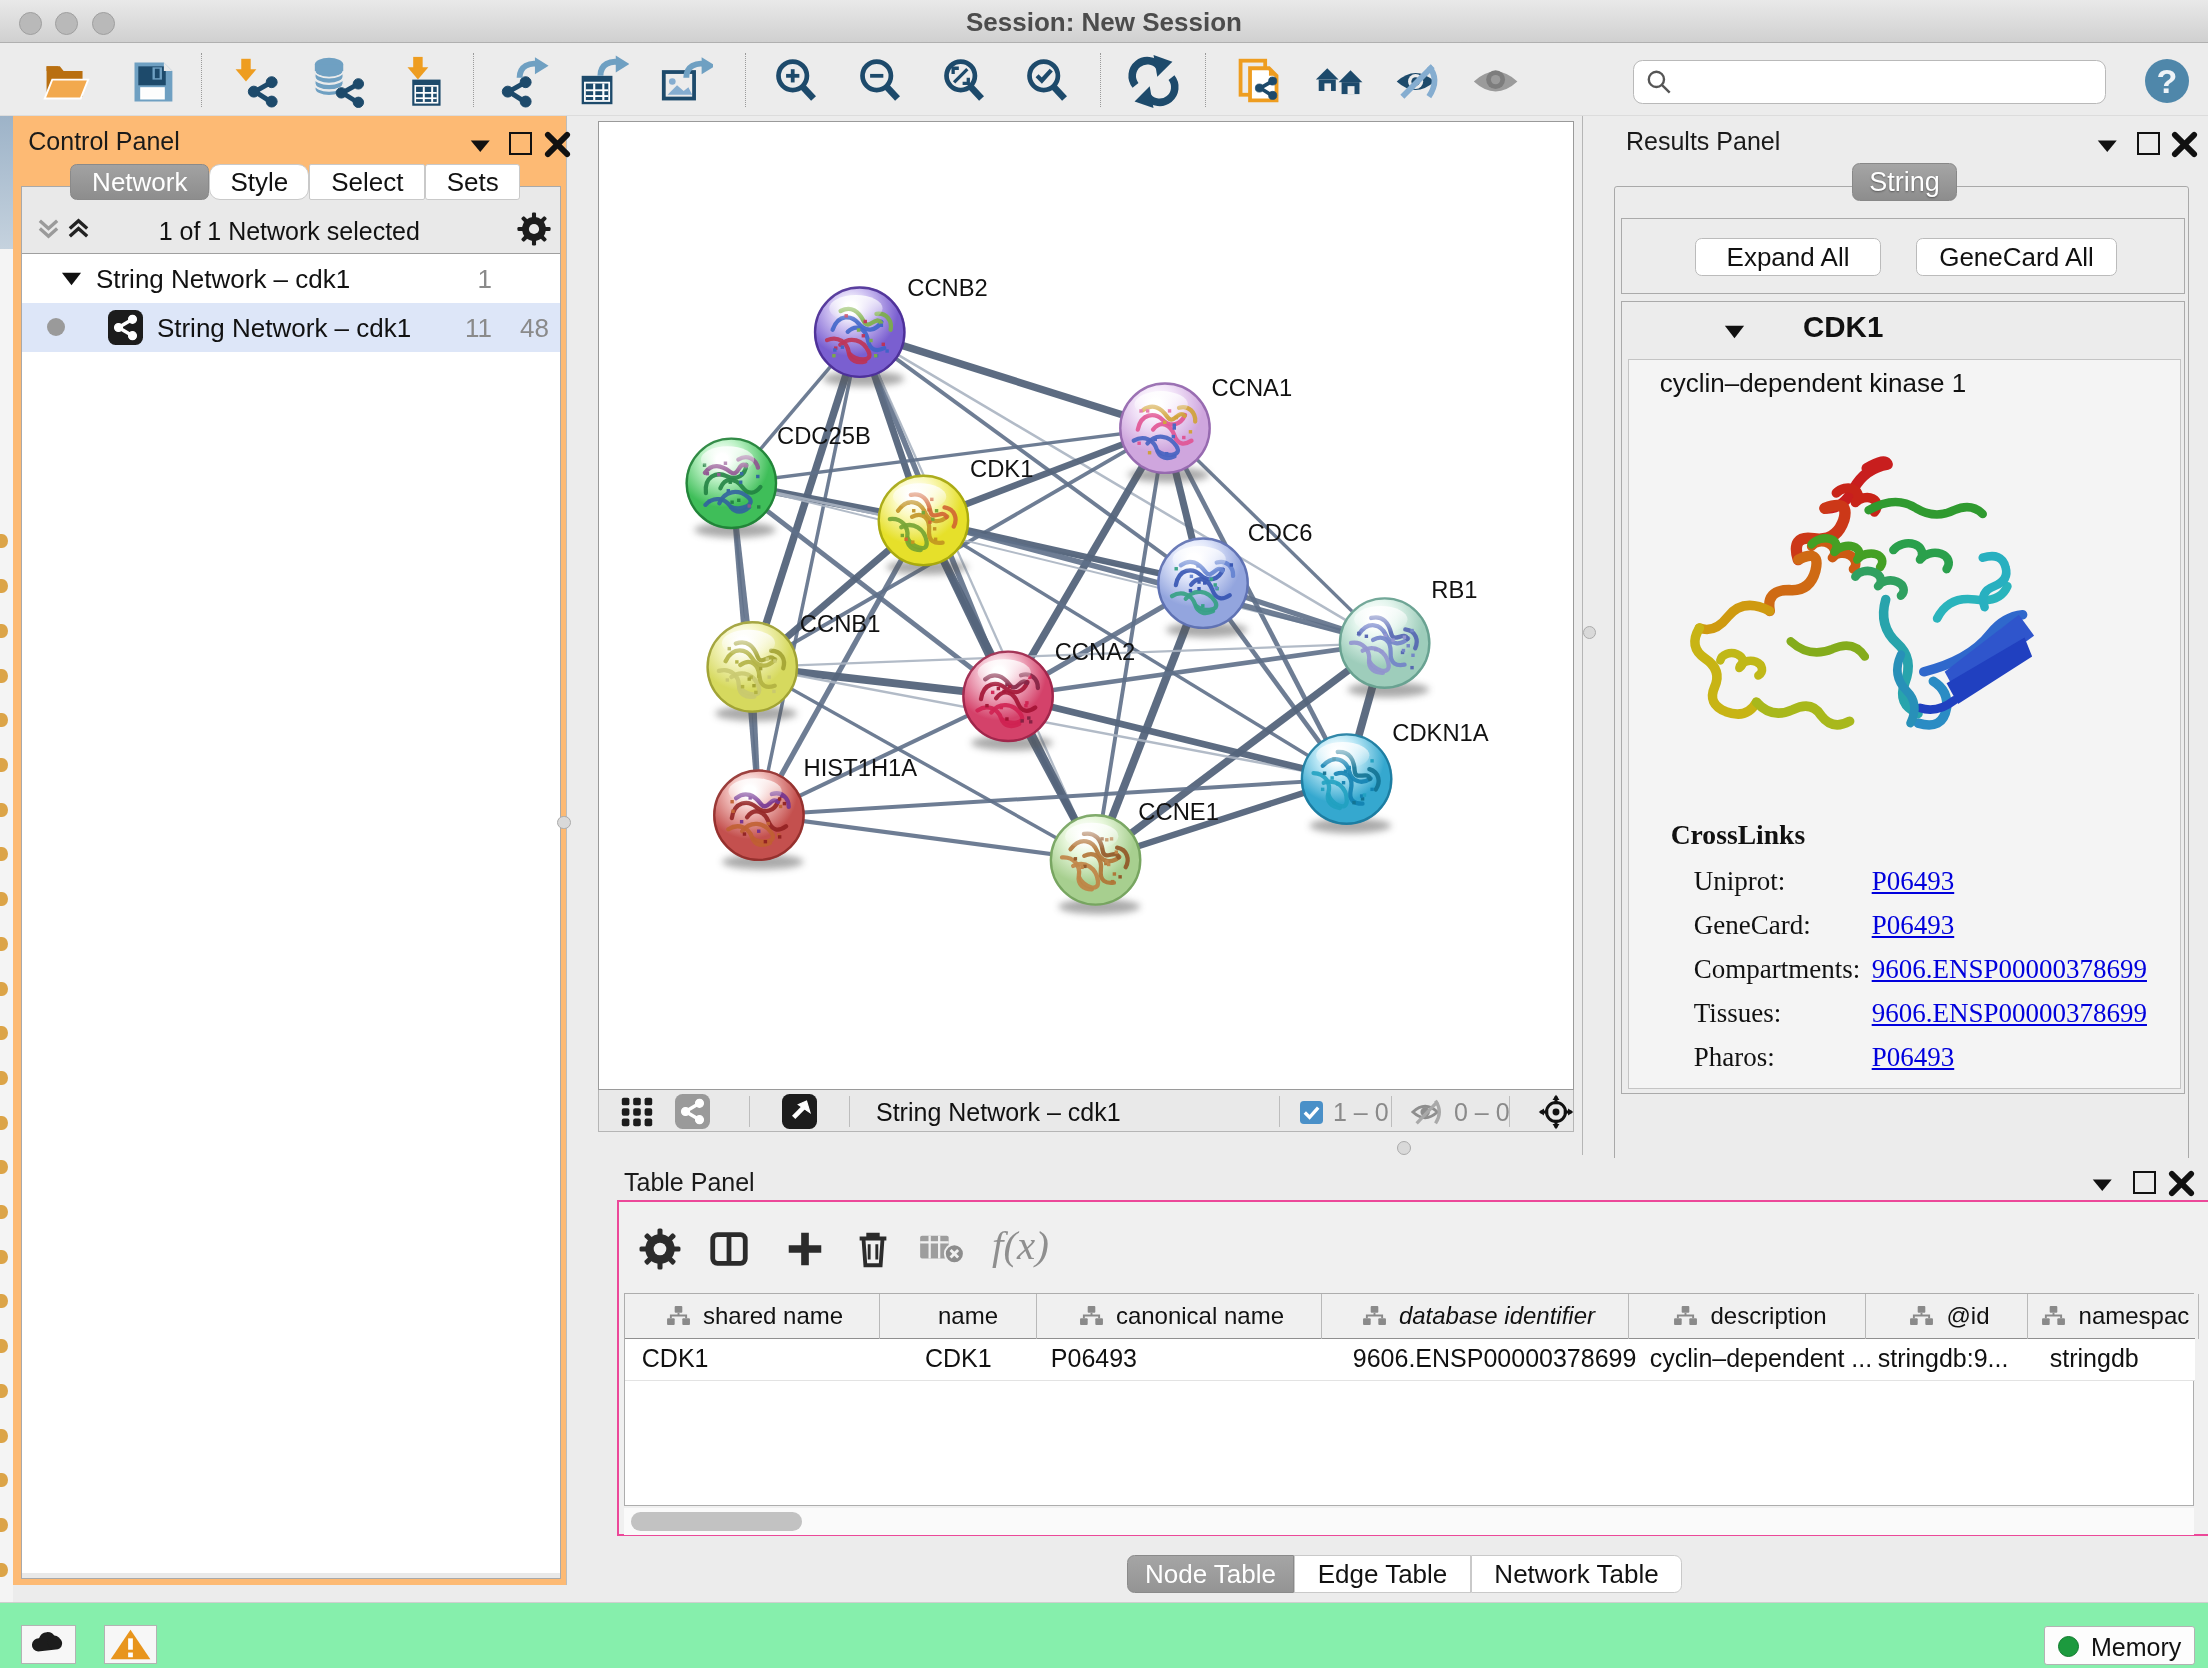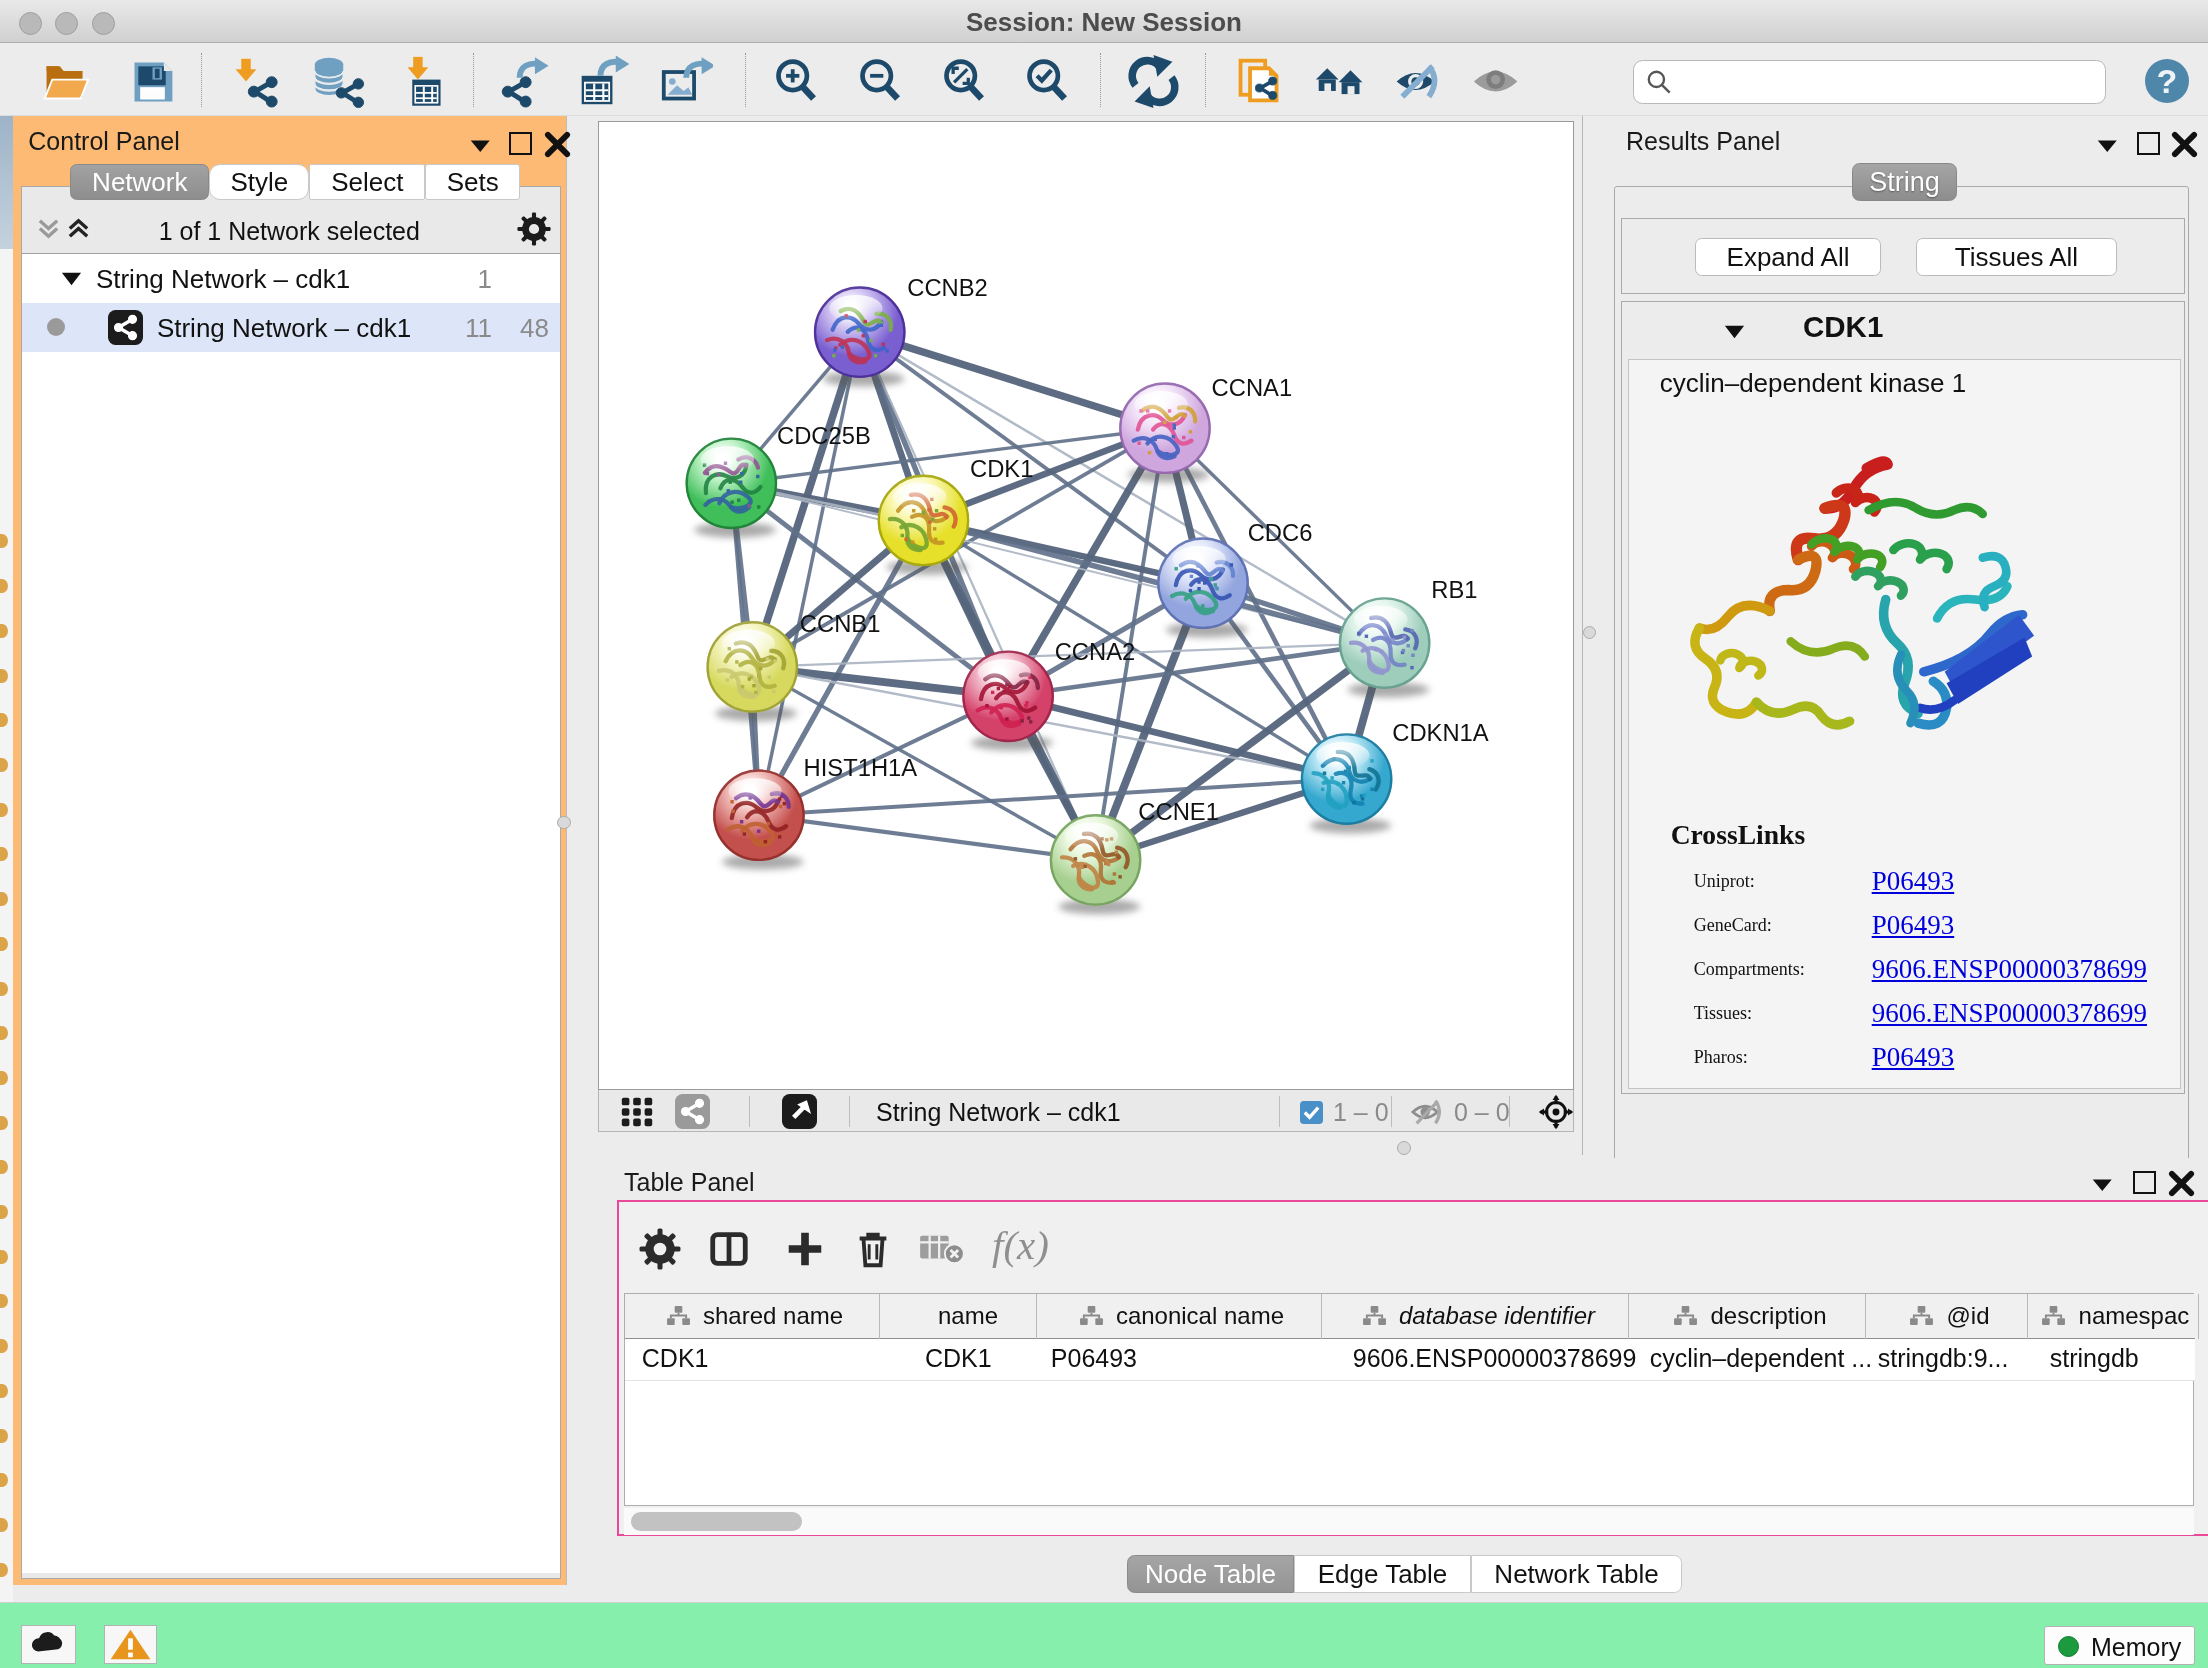--- a/index.html
+++ b/index.html
@@ -853,21 +853,21 @@
   <svg class="abs" width="27" height="27" style="left:588px;top:15px;" viewBox="0 0 28 28">
       <path d="M4,4 L24,24 M24,4 L4,24" stroke="#111" stroke-width="6" stroke-linecap="round"></path>
     </svg>
 
   <div class="abs" style="left:31px;top:70px;width:575px;height:1031px;border:1px solid #a9a9a9;background:#ececec;border-radius:2.9px;"></div>
 
   <div class="abs" style="left:269px;top:47px;width:105px;height:38px;background:linear-gradient(#a5a5a5,#8d8d8d);border:1px solid #888;border-radius:7.6px;color:#fff;font-size:27px;text-align:center;line-height:36px;text-shadow:0 1px 1.9px rgba(0,0,0,0.4);">String</div>
 
   <div class="abs" style="left:38px;top:102px;width:564px;height:76px;border:1px solid #aaa;background:#ececec;">
     <div class="abs" style="left:73px;top:19px;width:186px;height:38px;background:#fff;border:1px solid #bbb;border-radius:6.7px;font-size:26px;color:#111;text-align:center;line-height:36px;">Expand All</div>
-    <div class="abs" style="left:294px;top:19px;width:201px;height:38px;background:#fff;border:1px solid #bbb;border-radius:6.7px;font-size:26px;color:#111;text-align:center;line-height:36px;">Tissues All</div>
+    <div class="abs" style="left:294px;top:19px;width:201px;height:38px;background:#fff;border:1px solid #bbb;border-radius:6.7px;font-size:26px;color:#111;text-align:center;line-height:36px;">GeneCard All</div>
   </div>
 
   <div class="abs" style="left:38px;top:185px;width:564px;height:793px;border:1px solid #aaa;background:#ececec;">
     <svg class="abs" width="25" height="25" style="left:100px;top:17px;" viewBox="0 0 26 26">
         <polygon points="3,7 23,7 13,20" fill="#111"></polygon>
       </svg>
     <div class="abs" style="left:181px;top:7.6px;font-size:29.5px;font-weight:bold;color:#111;">CDK1</div>
 
     <div class="abs" style="left:5.7px;top:57px;width:553px;height:730px;background:#f4f4f4;border:1px solid #c4c4c4;">
       <div class="abs" style="left:31px;top:7.6px;font-size:26px;color:#111;">cyclin–dependent kinase 1</div>
@@ -892,21 +892,21 @@
 <path d="M282,172 q12,-24 40,-20 q26,4 34,-14" stroke="#2ab4bc" stroke-width="9"></path>
 <path d="M330,108 q20,-6 24,10 q4,14 -12,20 q-16,6 -10,22" stroke="#28b0c0" stroke-width="9"></path>
 <path d="M268,228 q48,-12 70,-40 q14,-18 34,-20" stroke="#2f68cc" stroke-width="10"></path>
 <polygon points="368,168 384,190 302,250 290,228" fill="#2f55cc"></polygon>
 <polygon points="292,240 374,192 382,212 304,262" fill="#2040c0"></polygon>
 <path d="M300,258 q-18,14 -36,8" stroke="#2040c0" stroke-width="9"></path>
 <path d="M244,210 q-10,22 6,38 q14,14 4,34" stroke="#2890b8" stroke-width="9"></path>
 </g>
 </svg>
       <div class="abs" style="left:42px;top:459px;font-size:27.6px;font-weight:bold;color:#111;font-family:'Liberation Serif',serif;">CrossLinks</div>
-      <div class="abs" style="left:65px;top:499px;font-size:18px;color:#111;font-family:'Liberation Serif',serif;line-height:44px;">
+      <div class="abs" style="left:65px;top:499px;font-size:27px;color:#111;font-family:'Liberation Serif',serif;line-height:44px;">
         <div>Uniprot:</div>
           <div>GeneCard:</div>
           <div>Compartments:</div>
           <div>Tissues:</div>
           <div>Pharos:</div>
       </div>
       <div class="abs" style="left:243px;top:499px;font-size:27px;color:#0000dd;text-decoration:underline;font-family:'Liberation Serif',serif;line-height:44px;">
         <div>P06493</div>
           <div>P06493</div>
           <div>9606.ENSP00000378699</div>

